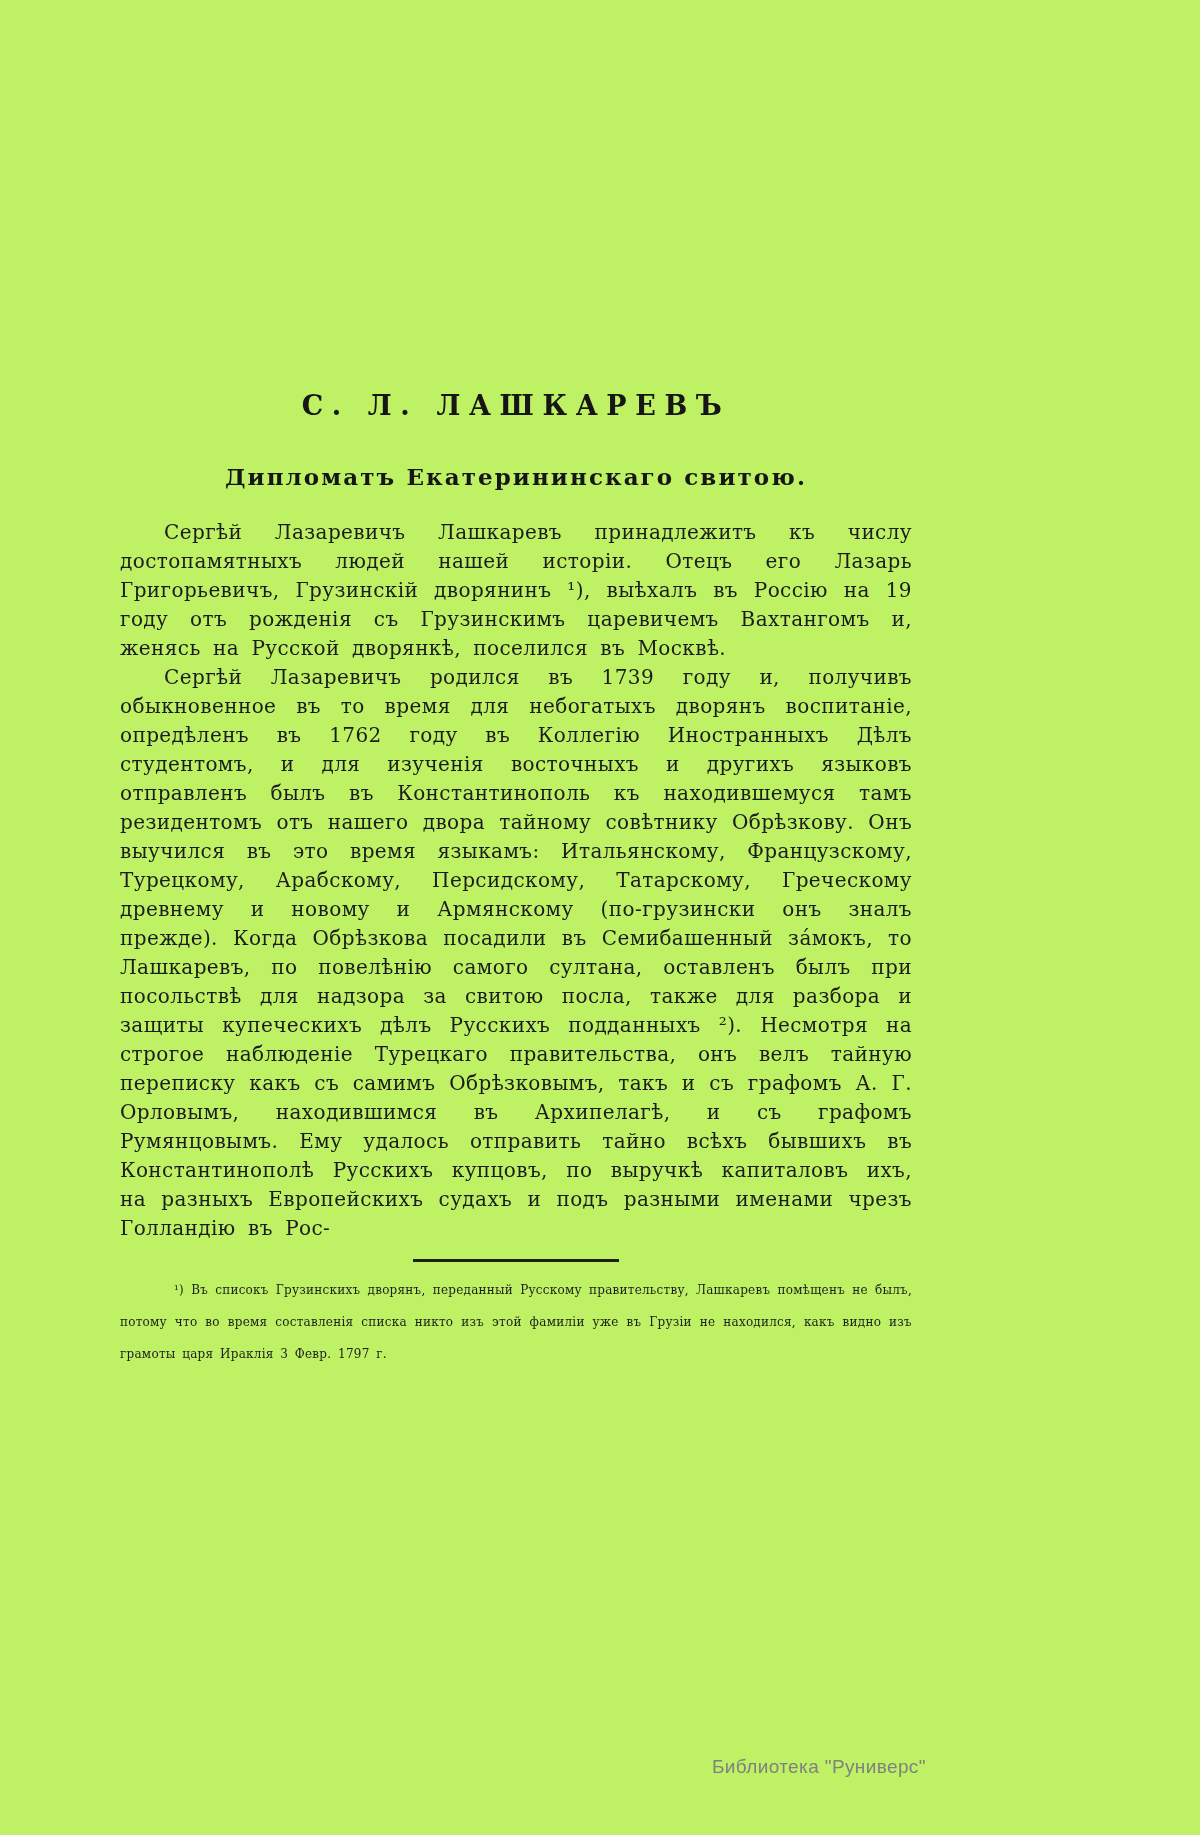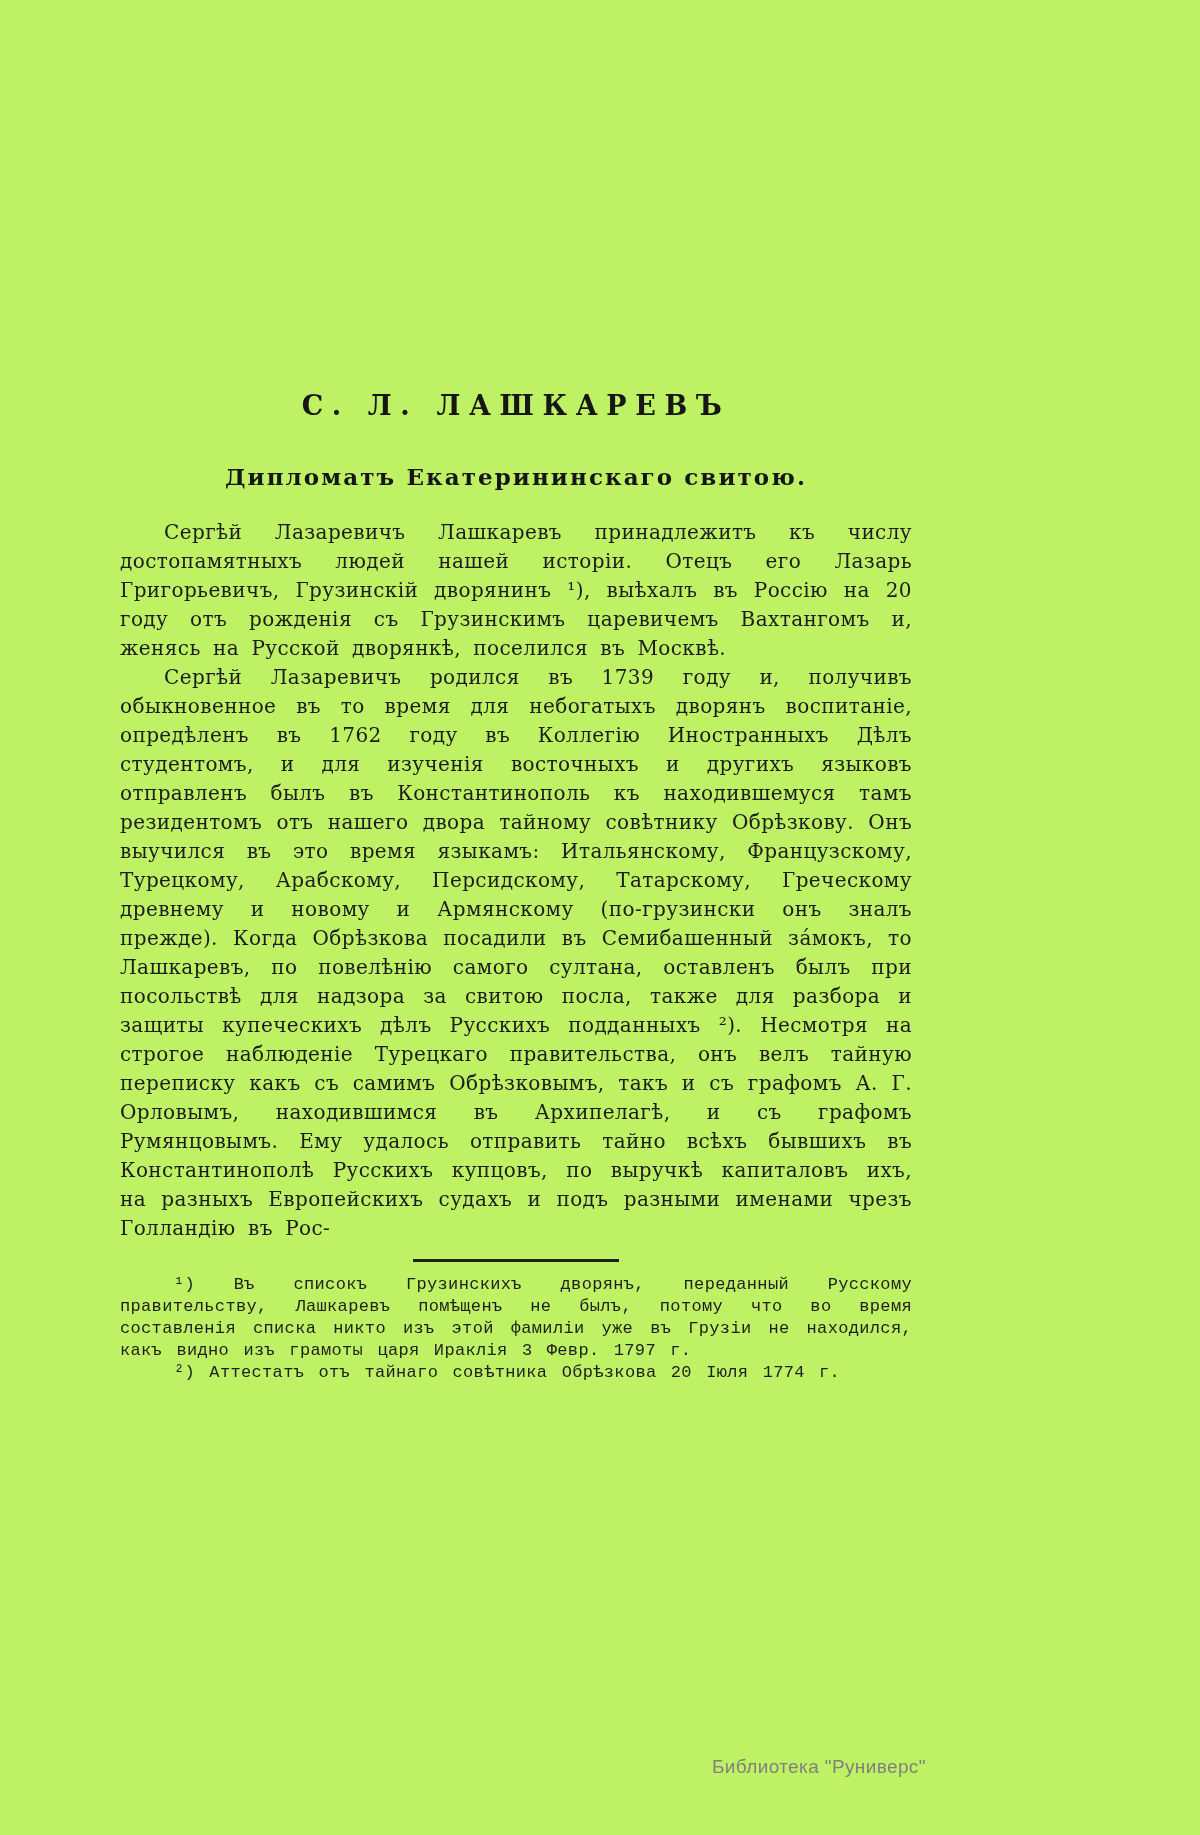--- a/index.html
+++ b/index.html
@@ -65,28 +65,27 @@
     margin-top: 16px;
     width: 206px;
     border: none;
     border-top: 3px solid #1f1f1f;
   }
   .footnotes {
     margin-top: 12px;
   }
   .footnotes p {
     margin: 0;
-    font-size: 17px;
-    line-height: 22px;
+    font-size: 12px;
+    line-height: 32px;
     text-align: justify;
     text-indent: 54px;
     letter-spacing: 0.02em;
     word-spacing: 0.22em;
     color: #1e1e1e;
-    font-family: Liberation Mono, monospace;
   }
   .watermark {
     position: absolute;
     left: 712px;
     top: 1756px;
     font-family: "Liberation Sans", "DejaVu Sans", sans-serif;
     font-size: 19px;
     color: #808080;
     letter-spacing: 0.02em;
     white-space: nowrap;
@@ -98,28 +97,27 @@
 <div class="scan-page">
 
   <div class="text-block">
 
     <h1 class="doc-title">С. Л. ЛАШКАРЕВЪ</h1>
 
     <h2 class="doc-heading">Дипломатъ Екатерининскаго свитою.</h2>
 
 
     <div class="body-text">
-      <p>Сергѣй Лазаревичъ Лашкаревъ принадлежитъ къ числу достопамятныхъ людей нашей исторіи. Отецъ его Лазарь Григорьевичъ, Грузинскій дворянинъ ¹), выѣхалъ въ Россію на 20 году отъ рожденія съ Грузинскимъ царевичемъ Вахтангомъ и, женясь на Русской дворянкѣ, поселился въ Москвѣ.</p>
+      <p>Сергѣй Лазаревичъ Лашкаревъ принадлежитъ къ числу достопамятныхъ людей нашей исторіи. Отецъ его Лазарь Григорьевичъ, Грузинскій дворянинъ ¹), выѣхалъ въ Россію на 19 году отъ рожденія съ Грузинскимъ царевичемъ Вахтангомъ и, женясь на Русской дворянкѣ, поселился въ Москвѣ.</p>
       <p>Сергѣй Лазаревичъ родился въ 1739 году и, получивъ обыкновенное въ то время для небогатыхъ дворянъ воспитаніе, опредѣленъ въ 1762 году въ Коллегію Иностранныхъ Дѣлъ студентомъ, и для изученія восточныхъ и другихъ языковъ отправленъ былъ въ Константинополь къ находившемуся тамъ резидентомъ отъ нашего двора тайному совѣтнику Обрѣзкову. Онъ выучился въ это время языкамъ: Итальянскому, Французскому, Турецкому, Арабскому, Персидскому, Татарскому, Греческому древнему и новому и Армянскому (по-грузински онъ зналъ прежде). Когда Обрѣзкова посадили въ Семибашенный за́мокъ, то Лашкаревъ, по повелѣнію самого султана, оставленъ былъ при посольствѣ для надзора за свитою посла, также для разбора и защиты купеческихъ дѣлъ Русскихъ подданныхъ ²). Несмотря на строгое наблюденіе Турецкаго правительства, онъ велъ тайную переписку какъ съ самимъ Обрѣзковымъ, такъ и съ графомъ А. Г. Орловымъ, находившимся въ Архипелагѣ, и съ графомъ Румянцовымъ. Ему удалось отправить тайно всѣхъ бывшихъ въ Константинополѣ Русскихъ купцовъ, по выручкѣ капиталовъ ихъ, на разныхъ Европейскихъ судахъ и подъ разными именами чрезъ Голландію въ Рос-</p>
     </div>
 
     <hr class="footnote-separator">
 
     <div class="footnotes">
       <p>¹) Въ списокъ Грузинскихъ дворянъ, переданный Русскому правительству, Лашкаревъ помѣщенъ не былъ, потому что во время составленія списка никто изъ этой фамиліи уже въ Грузіи не находился, какъ видно изъ грамоты царя Ираклія 3 Февр. 1797 г.</p>
-      <p>²) Аттестатъ отъ тайнаго совѣтника Обрѣзкова 20 Іюля 1774 г.</p>
     </div>
 
   </div>
 
   <div class="watermark">Библиотека "Руниверс"</div>
 
 </div>
 
 </body></html>

